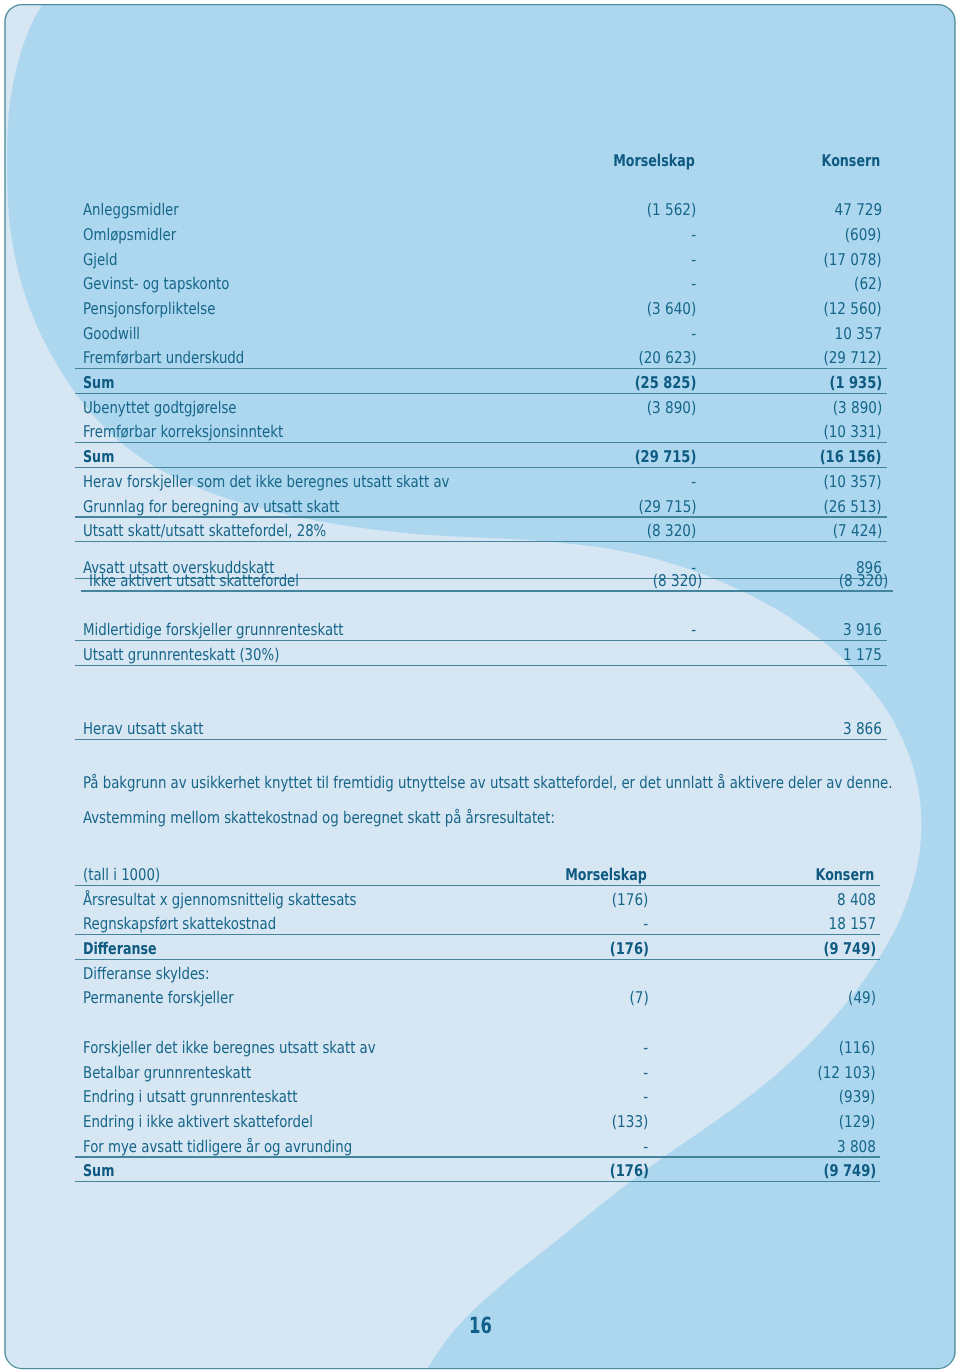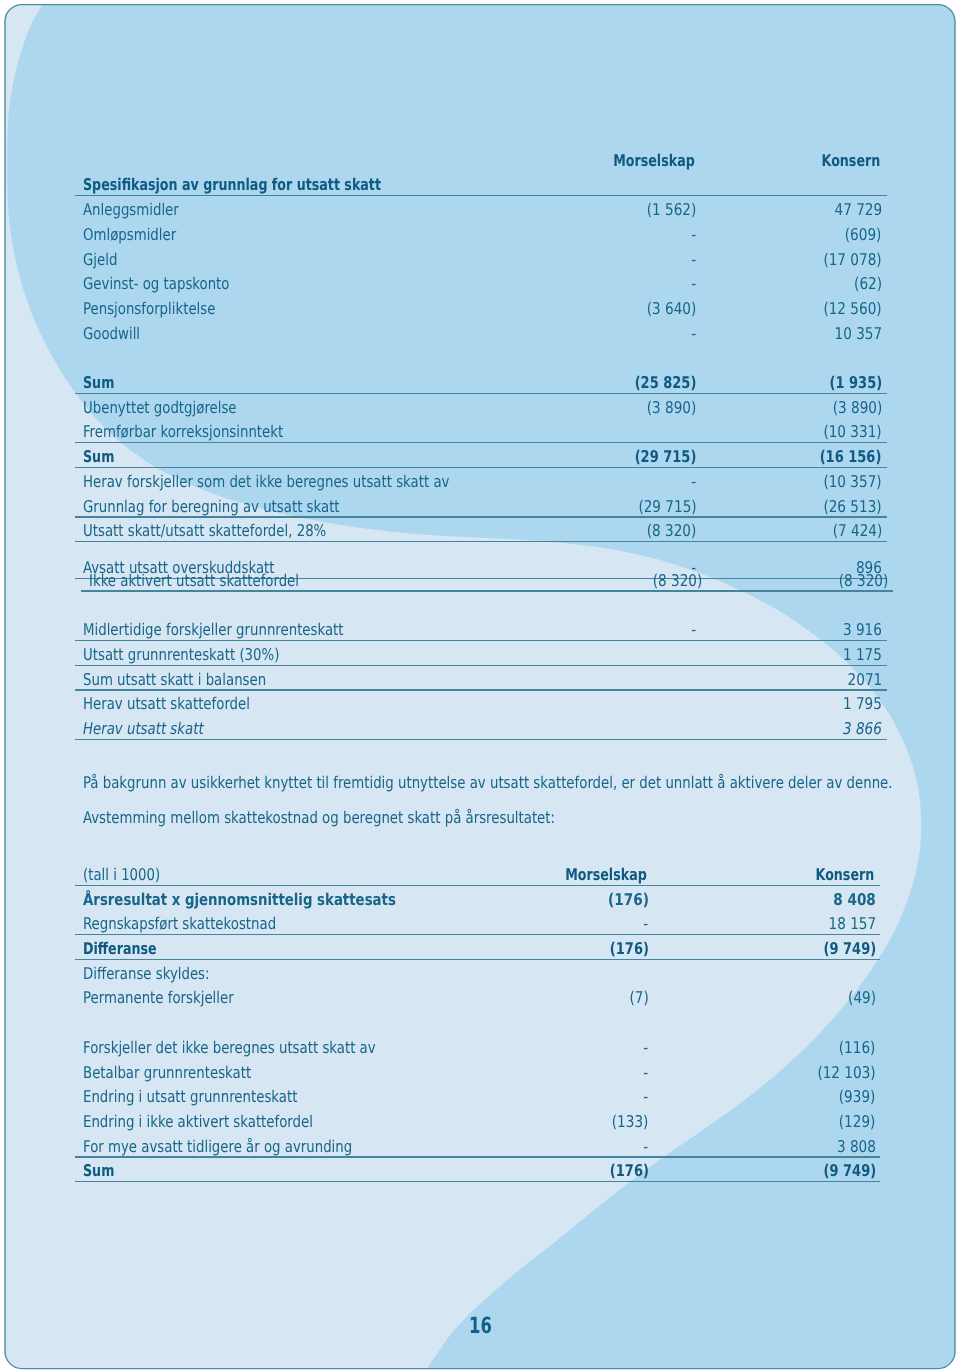--- a/index.html
+++ b/index.html
@@ -39,24 +39,20 @@
       <rect x="0" y="0" width="960" height="1372" fill="#D7E6F3"></rect>
       <path d="M62.0,-28.2 C50.8,-8.4 36.9,10.3 28.3,31.2 C19.8,52.0 14.3,74.8 10.7,97.1 C7.2,119.4 7.1,142.3 7.1,165.1 C7.2,187.9 7.6,211.6 10.9,233.9 C14.1,256.3 19.2,278.1 26.5,299.3 C33.8,320.5 43.5,341.5 54.8,361.1 C66.0,380.6 79.2,400.0 94.1,416.6 C109.0,433.1 126.0,447.9 144.4,460.2 C162.8,472.5 183.5,482.1 204.5,490.5 C225.5,498.9 248.1,505.0 270.3,510.7 C292.4,516.3 315.1,520.7 337.4,524.4 C359.7,528.1 381.9,530.8 404.3,532.9 C426.7,535.1 449.1,535.9 471.8,537.2 C494.6,538.6 517.7,538.9 540.6,540.9 C563.5,542.8 586.7,544.8 609.2,548.8 C631.7,552.8 654.0,557.9 675.6,564.7 C697.1,571.5 718.2,579.7 738.6,589.5 C758.9,599.2 779.0,610.2 797.7,623.0 C816.4,635.8 835.0,650.1 850.9,666.3 C866.8,682.5 881.9,700.8 893.0,720.4 C904.1,740.0 912.9,762.0 917.4,783.8 C921.8,805.6 922.4,829.2 919.7,851.3 C917.0,873.5 909.8,895.9 901.0,916.7 C892.3,937.4 879.9,957.3 867.0,976.0 C854.1,994.7 839.1,1012.3 823.7,1028.9 C808.3,1045.6 791.6,1061.2 774.5,1075.9 C757.4,1090.6 739.1,1104.0 720.9,1117.3 C702.6,1130.7 683.6,1142.8 665.1,1156.0 C646.7,1169.3 628.4,1182.9 610.4,1197.0 C592.4,1211.0 574.8,1225.9 557.1,1240.2 C539.4,1254.5 521.3,1267.5 504.2,1282.5 C487.0,1297.6 468.9,1313.1 454.2,1330.3 C439.6,1347.4 428.9,1367.0 416.3,1385.4 L980,1390 L980,-30 Z" fill="#ADD7EF"></path>
     </g>
     <rect x="5" y="4.6" width="950" height="1364" rx="17" ry="17" fill="none" stroke="#508E9F" stroke-width="1.4"></rect>
   </svg>
   <div id="content">
   <div class="row" style="left:75px;top:152.90px;width:812px;">
     <div class="cell cell-num colhdr b" style="right:190.3px;top:0px;">Morselskap</div>
     <div class="cell cell-num colhdr b" style="right:5.2px;top:0px;">Konsern</div>
   </div>
-  <div class="row" style="left:75px;top:171.69px;width:812px;">
-    <div class="cell cell-label b" style="top:5.71px;">Spesifikasjon av grunnlag for utsatt skatt</div>
-    <div class="rule" style="top:23.41px;"></div>
-  </div>
   <div class="row" style="left:75px;top:196.40px;width:812px;">
     <div class="cell cell-label" style="top:5.71px;">Anleggsmidler</div>
     <div class="cell cell-num" style="right:190.3px;top:5.71px;">(1 562)</div>
     <div class="cell cell-num" style="right:5.2px;top:5.71px;">47 729</div>
   </div>
   <div class="row" style="left:75px;top:221.11px;width:812px;">
     <div class="cell cell-label" style="top:5.71px;">Omløpsmidler</div>
     <div class="cell cell-num" style="right:190.3px;top:5.71px;">-</div>
     <div class="cell cell-num" style="right:5.2px;top:5.71px;">(609)</div>
   </div>
@@ -73,20 +69,26 @@
   <div class="row" style="left:75px;top:295.24px;width:812px;">
     <div class="cell cell-label" style="top:5.71px;">Pensjonsforpliktelse</div>
     <div class="cell cell-num" style="right:190.3px;top:5.71px;">(3 640)</div>
     <div class="cell cell-num" style="right:5.2px;top:5.71px;">(12 560)</div>
   </div>
   <div class="row" style="left:75px;top:319.95px;width:812px;">
     <div class="cell cell-label" style="top:5.71px;">Goodwill</div>
     <div class="cell cell-num" style="right:190.3px;top:5.71px;">-</div>
     <div class="cell cell-num" style="right:5.2px;top:5.71px;">10 357</div>
   </div>
+  <div class="row" style="left:75px;top:344.66px;width:812px;">
+    <div class="cell cell-label" style="top:5.71px;">Fremførbart underskudd</div>
+    <div class="cell cell-num" style="right:190.3px;top:5.71px;">(20 623)</div>
+    <div class="cell cell-num" style="right:5.2px;top:5.71px;">(29 712)</div>
+    <div class="rule" style="top:23.41px;"></div>
+  </div>
   <div class="row" style="left:75px;top:369.37px;width:812px;">
     <div class="cell cell-label b" style="top:5.71px;">Sum</div>
     <div class="cell cell-num b" style="right:190.3px;top:5.71px;">(25 825)</div>
     <div class="cell cell-num b" style="right:5.2px;top:5.71px;">(1 935)</div>
     <div class="rule" style="top:23.41px;"></div>
   </div>
   <div class="row" style="left:75px;top:394.08px;width:812px;">
     <div class="cell cell-label" style="top:5.71px;">Ubenyttet godtgjørelse</div>
     <div class="cell cell-num" style="right:190.3px;top:5.71px;">(3 890)</div>
     <div class="cell cell-num" style="right:5.2px;top:5.71px;">(3 890)</div>
@@ -137,46 +139,35 @@
     <div class="cell cell-num" style="right:190.3px;top:5.71px;">-</div>
     <div class="cell cell-num" style="right:5.2px;top:5.71px;">3 916</div>
     <div class="rule" style="top:23.41px;"></div>
   </div>
   <div class="row" style="left:75px;top:641.18px;width:812px;">
     <div class="cell cell-label" style="top:5.71px;">Utsatt grunnrenteskatt (30%)</div>
     <div class="cell cell-num" style="right:190.3px;top:5.71px;"></div>
     <div class="cell cell-num" style="right:5.2px;top:5.71px;">1 175</div>
     <div class="rule" style="top:23.41px;"></div>
   </div>
-  <div class="row" style="left:75px;top:665.89px;width:812px;">
-    <div class="cell cell-label" style="top:5.71px;">Sum utsatt skatt i balansen</div>
-    <div class="cell cell-num" style="right:190.3px;top:5.71px;"></div>
-    <div class="cell cell-num" style="right:5.2px;top:5.71px;">2071</div>
-    <div class="rule" style="top:23.41px;"></div>
-  </div>
-  <div class="row" style="left:75px;top:690.60px;width:812px;">
-    <div class="cell cell-label" style="top:5.71px;">Herav utsatt skattefordel</div>
-    <div class="cell cell-num" style="right:190.3px;top:5.71px;"></div>
-    <div class="cell cell-num" style="right:5.2px;top:5.71px;">1 795</div>
-  </div>
-  <div class="row" style="left:75px;top:715.31px;width:812px;font-style:italic;">
+  <div class="row" style="left:75px;top:715.31px;width:812px;">
     <div class="cell cell-label" style="top:5.71px;">Herav utsatt skatt</div>
     <div class="cell cell-num" style="right:190.3px;top:5.71px;"></div>
     <div class="cell cell-num" style="right:5.2px;top:5.71px;">3 866</div>
     <div class="rule" style="top:23.41px;"></div>
   </div>
   <div class="para" style="left:83px;top:774.5px;">På bakgrunn av usikkerhet knyttet til fremtidig utnyttelse av utsatt skattefordel, er det unnlatt å aktivere deler av denne.</div>
   <div class="para" style="left:83px;top:810.3px;">Avstemming mellom skattekostnad og beregnet skatt på årsresultatet:</div>
   <div class="row" style="left:75px;top:861.19px;width:805px;">
     <div class="cell cell-label" style="top:5.71px;">(tall i 1000)</div>
     <div class="cell cell-num colhdr b" style="right:231.5px;top:5.71px;">Morselskap</div>
     <div class="cell cell-num colhdr b" style="right:4.2px;top:5.71px;">Konsern</div>
     <div class="rule" style="top:23.41px;"></div>
   </div>
-  <div class="row" style="left:75px;top:885.90px;width:805px;font-weight:bold;">
+  <div class="row" style="left:75px;top:885.90px;width:805px;">
     <div class="cell cell-label" style="top:5.71px;">Årsresultat x gjennomsnittelig skattesats</div>
     <div class="cell cell-num" style="right:231.5px;top:5.71px;">(176)</div>
     <div class="cell cell-num" style="right:4.2px;top:5.71px;">8 408</div>
   </div>
   <div class="row" style="left:75px;top:910.61px;width:805px;">
     <div class="cell cell-label" style="top:5.71px;">Regnskapsført skattekostnad</div>
     <div class="cell cell-num" style="right:231.5px;top:5.71px;">-</div>
     <div class="cell cell-num" style="right:4.2px;top:5.71px;">18 157</div>
     <div class="rule" style="top:23.41px;"></div>
   </div>

